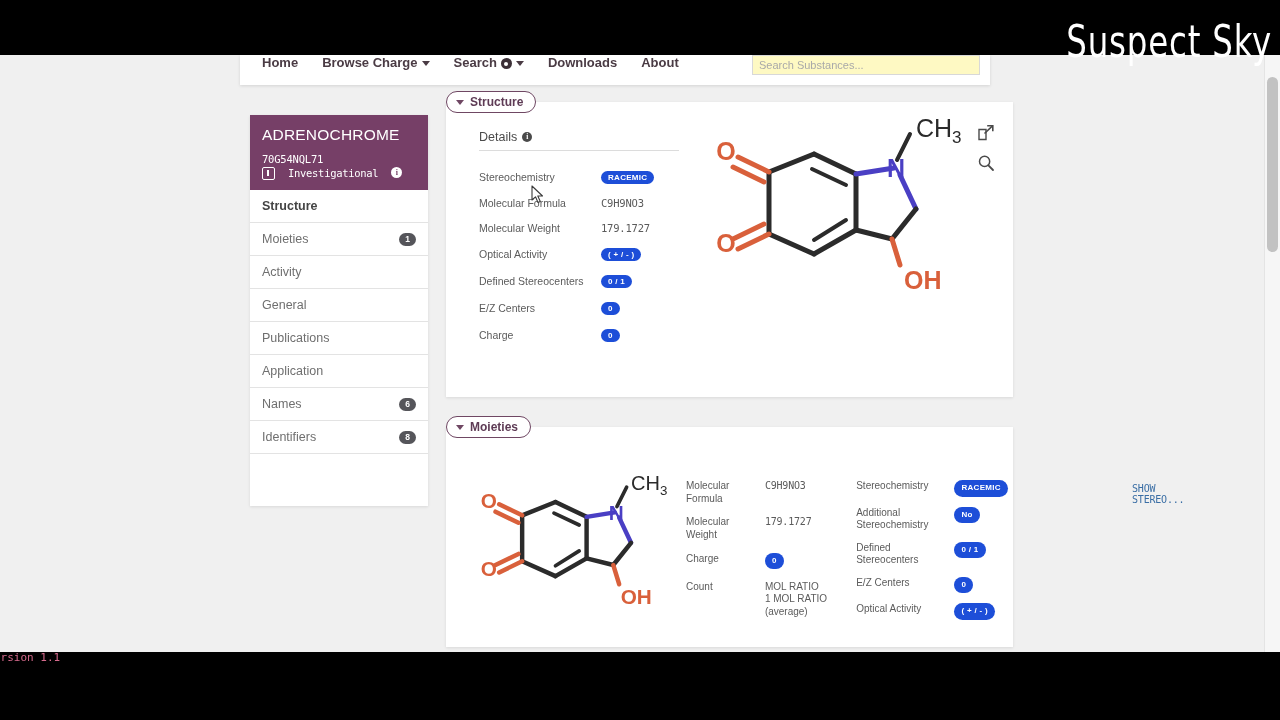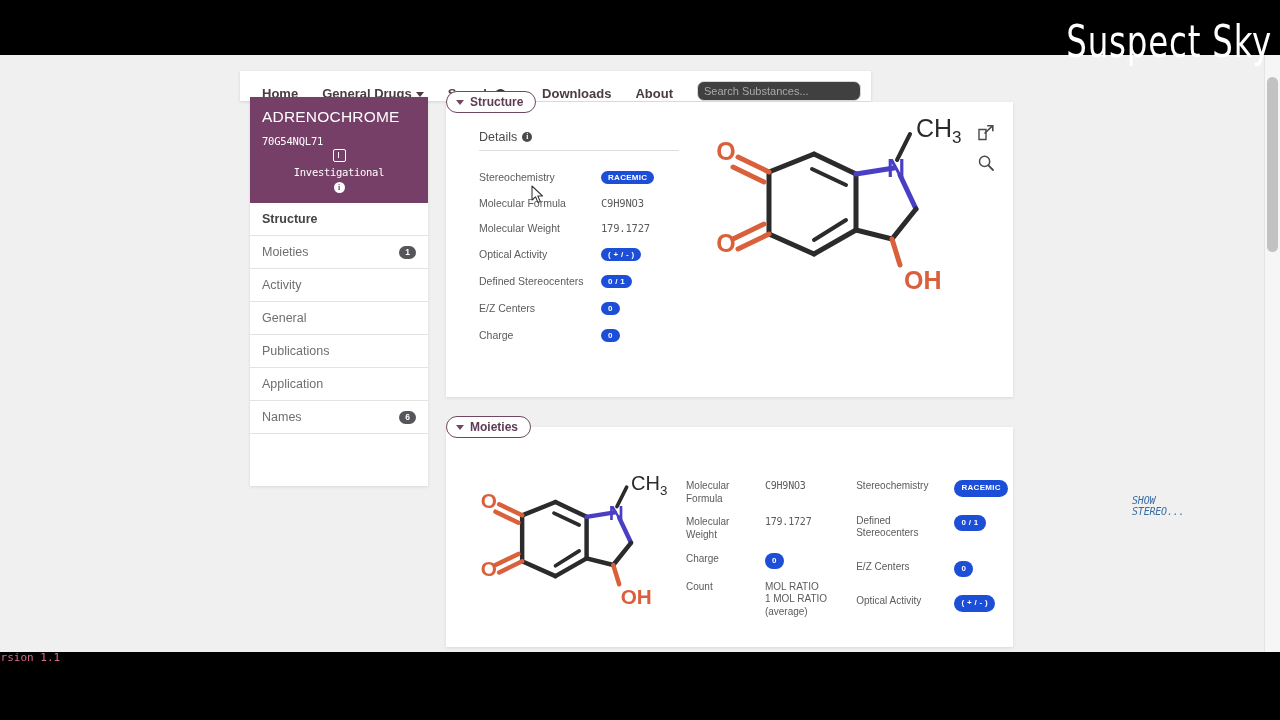--- a/index.html
+++ b/index.html
@@ -77,27 +77,27 @@
     width: 11px;
     height: 175px;
     background: #c2c2c2;
     border-radius: 6px;
   }
 
   
   .navbar {
     position: absolute;
     left: 240px;
-    top: 16px;
-    width: 631px;
+    top: 0px;
+    width: 750px;
     height: 30px;
     background: #ffffff;
     box-shadow: 0 1px 3px rgba(0,0,0,0.12);
     display: flex;
-    align-items: flex-end;
+    align-items: flex-start;
     padding: 0 0 0 22px;
     box-sizing: border-box;
   }
   .nav-item {
     color: #4a3b44;
     font-size: 13px;
     font-weight: bold;
     margin-right: 24px;
     white-space: nowrap;
     cursor: pointer;
@@ -129,35 +129,35 @@
     width: 4px; height: 4px;
     border-radius: 50%;
     background: #ffffff;
   }
   .nav-search {
     margin-left: auto;
     margin-right: 10px;
     width: 228px;
     height: 20px;
     border: 1px solid #d8d8d8;
-    background: #404040;
+    background: #fef9c3;
     font-size: 11px;
     color: #8b8b8b;
     padding: 0 6px;
     box-sizing: border-box;
-    border-radius: 7px;
+    border-radius: 0;
     font-family: "Liberation Sans", sans-serif;
   }
   .nav-search::placeholder { color: #a9a9a9; }
 
   
   .sidebar {
     position: absolute;
     left: 250px;
-    top: 42px;
+    top: 60px;
     width: 178px;
     background: #ffffff;
     box-shadow: 0 1px 3px rgba(0,0,0,0.10);
   }
   .sb-header {
     background: #763f67;
     color: #ffffff;
     padding: 11px 12px 10px 12px;
   }
   .sb-title {
@@ -167,26 +167,24 @@
     margin-bottom: 9px;
   }
   .sb-unii {
     font-family: "DejaVu Sans Mono", monospace;
     font-size: 10.5px;
     letter-spacing: -0.2px;
     margin-bottom: 2px;
   }
   .sb-status {
     display: flex;
-    align-items: center;
-    gap: 4px;
+    gap: 13px;
     font-family: "DejaVu Sans Mono", monospace;
     font-size: 10.5px;
     letter-spacing: -0.3px;
-    flex-direction: column;
   }
   .status-box {
     display: inline-block;
     width: 11px; height: 11px;
     border: 1.5px solid #ffffff;
     border-radius: 2px;
     position: relative;
     flex: none;
   }
   .status-box::before {
@@ -347,21 +345,21 @@
     align-items: center;
     gap: 5px;
   }
   .link-caret {
     width: 0; height: 0;
     border-left: 4px solid transparent;
     border-right: 4px solid transparent;
     border-top: 5px solid #3a6ea5;
   }
   .smiles-row { position: absolute; left: 482px; top: 332px; }
-  .stereo-row { position: absolute; left: 686px; top: 388px; font-style: italic; }
+  .stereo-row { position: absolute; left: 686px; top: 376px; }
 
   .struct-img-main {
     position: absolute;
     left: 258px;
     top: 10px;
     width: 270px;
     height: 200px;
   }
 
   
@@ -415,21 +413,21 @@
   <div class="watermark">Suspect Sky</div>
   <div class="version-text">ersion 1.1</div>
 
   <div id="viewport">
 
     <div class="navbar">
       <div class="nav-item">
         <span>Home</span>
       </div>
       <div class="nav-item">
-        <span>General Drugs</span>
+        <span>Browse Charge</span>
         <span class="caret-down"></span>
       </div>
       <div class="nav-item">
         <span>Search</span>
         <span class="gear-dot"></span>
         <span class="caret-down"></span>
       </div>
       <div class="nav-item">
         <span>Downloads</span>
       </div>
@@ -465,20 +463,24 @@
         </li>
         <li class="sb-item">
           <span>Publications</span>
         </li>
         <li class="sb-item">
           <span>Application</span>
         </li>
         <li class="sb-item">
           <span>Names</span>
           <span class="sb-badge">6</span>
+        </li>
+        <li class="sb-item">
+          <span>Identifiers</span>
+          <span class="sb-badge">8</span>
         </li>
       </ul>
       <div class="sb-filler"></div>
     </div>
 
     <div class="content">
 
       <div class="panel" id="structure-panel">
         <div class="panel-pill">
           <span class="pill-caret"></span>
@@ -668,20 +670,26 @@
 
             <table class="moiety right">
               <tbody>
                   <tr>
                 <td class="lbl">Stereochemistry</td>
                 <td class="val">
                   <span class="badge-dark">RACEMIC</span>
                 </td>
               </tr>
               <tr>
+                <td class="lbl">Additional Stereochemistry</td>
+                <td class="val">
+                  <span class="badge-dark">No</span>
+                </td>
+              </tr>
+              <tr>
                 <td class="lbl">Defined Stereocenters</td>
                 <td class="val">
                   <span class="badge-dark">0 / 1</span>
                 </td>
               </tr>
               <tr>
                 <td class="lbl">E/Z Centers</td>
                 <td class="val">
                   <span class="badge-dark">0</span>
                 </td>

